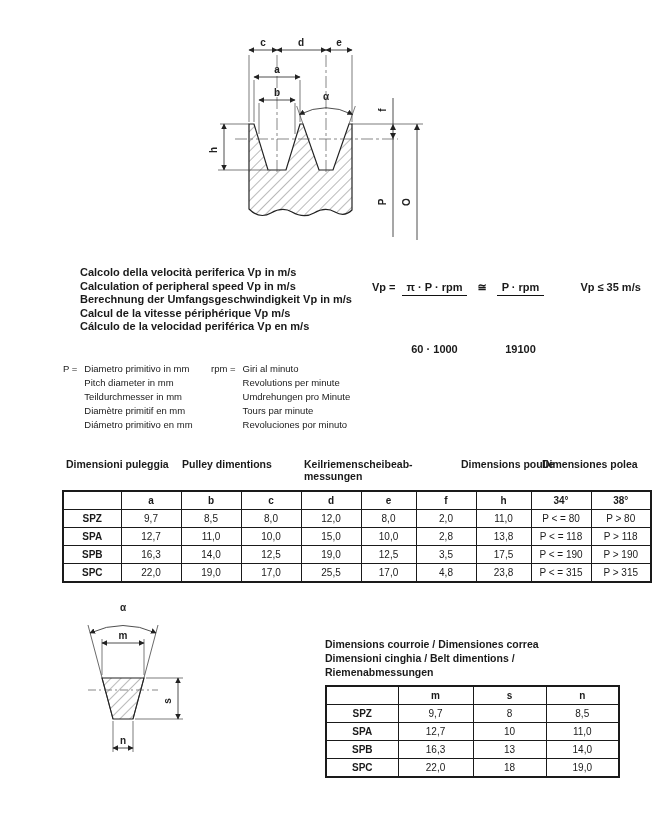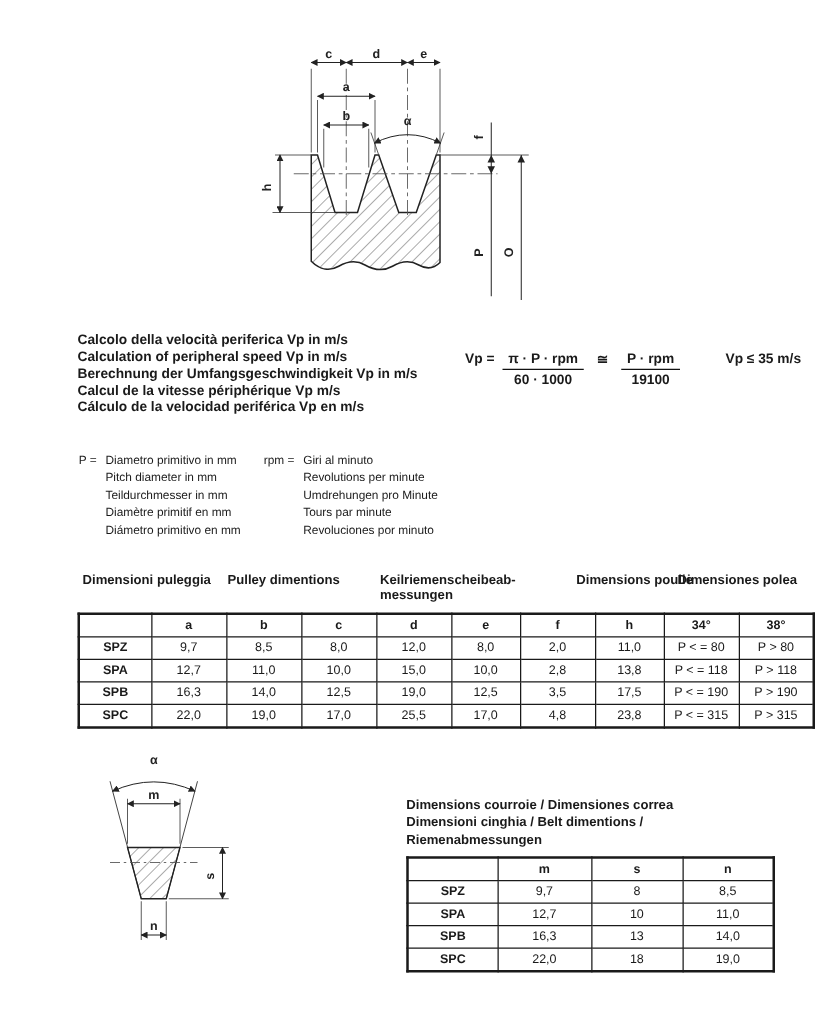--- a/index.html
+++ b/index.html
@@ -6,26 +6,26 @@
   body{
     width:667px;height:816px;position:relative;background:#ffffff;
     font-family:"Liberation Sans",sans-serif;color:#1a1a1a;overflow:hidden;
   }
   
   .pulley-diagram{position:absolute;left:180px;top:22px;}
   .belt-diagram{position:absolute;left:55px;top:595px;}
   svg text{font-family:"Liberation Sans",sans-serif;font-size:10px;font-weight:bold;fill:#222;}
   svg text.rot{font-size:10px;}
   
-  .headings{position:absolute;left:62px;top:266px;width:312px;
+  .headings{position:absolute;left:80px;top:266px;width:312px;
     font-size:11px;font-weight:bold;line-height:13.6px;}
   
   .formula{position:absolute;left:372px;top:281px;display:flex;
     font-size:11px;font-weight:bold;}
-  .frac{display:inline-flex;flex-direction:column;align-items:center;margin:0 6px;}
+  .frac{display:inline-flex;flex-direction:column;align-items:center;margin:0 6px;gap:45px;}
   .frac .num{padding:0 5px 2px;border-bottom:1.3px solid #111;}
   .frac .den{padding-top:2px;}
   .approx{margin:0 4px;}
   .limit{margin-left:30px;}
   
   .legend{position:absolute;left:63px;top:362px;display:flex;font-size:9.5px;line-height:14px;}
   .legend-group{display:flex;}
   .legend-group.p{width:148px;}
   .legend-sym{margin-right:7px;white-space:nowrap;}
   

